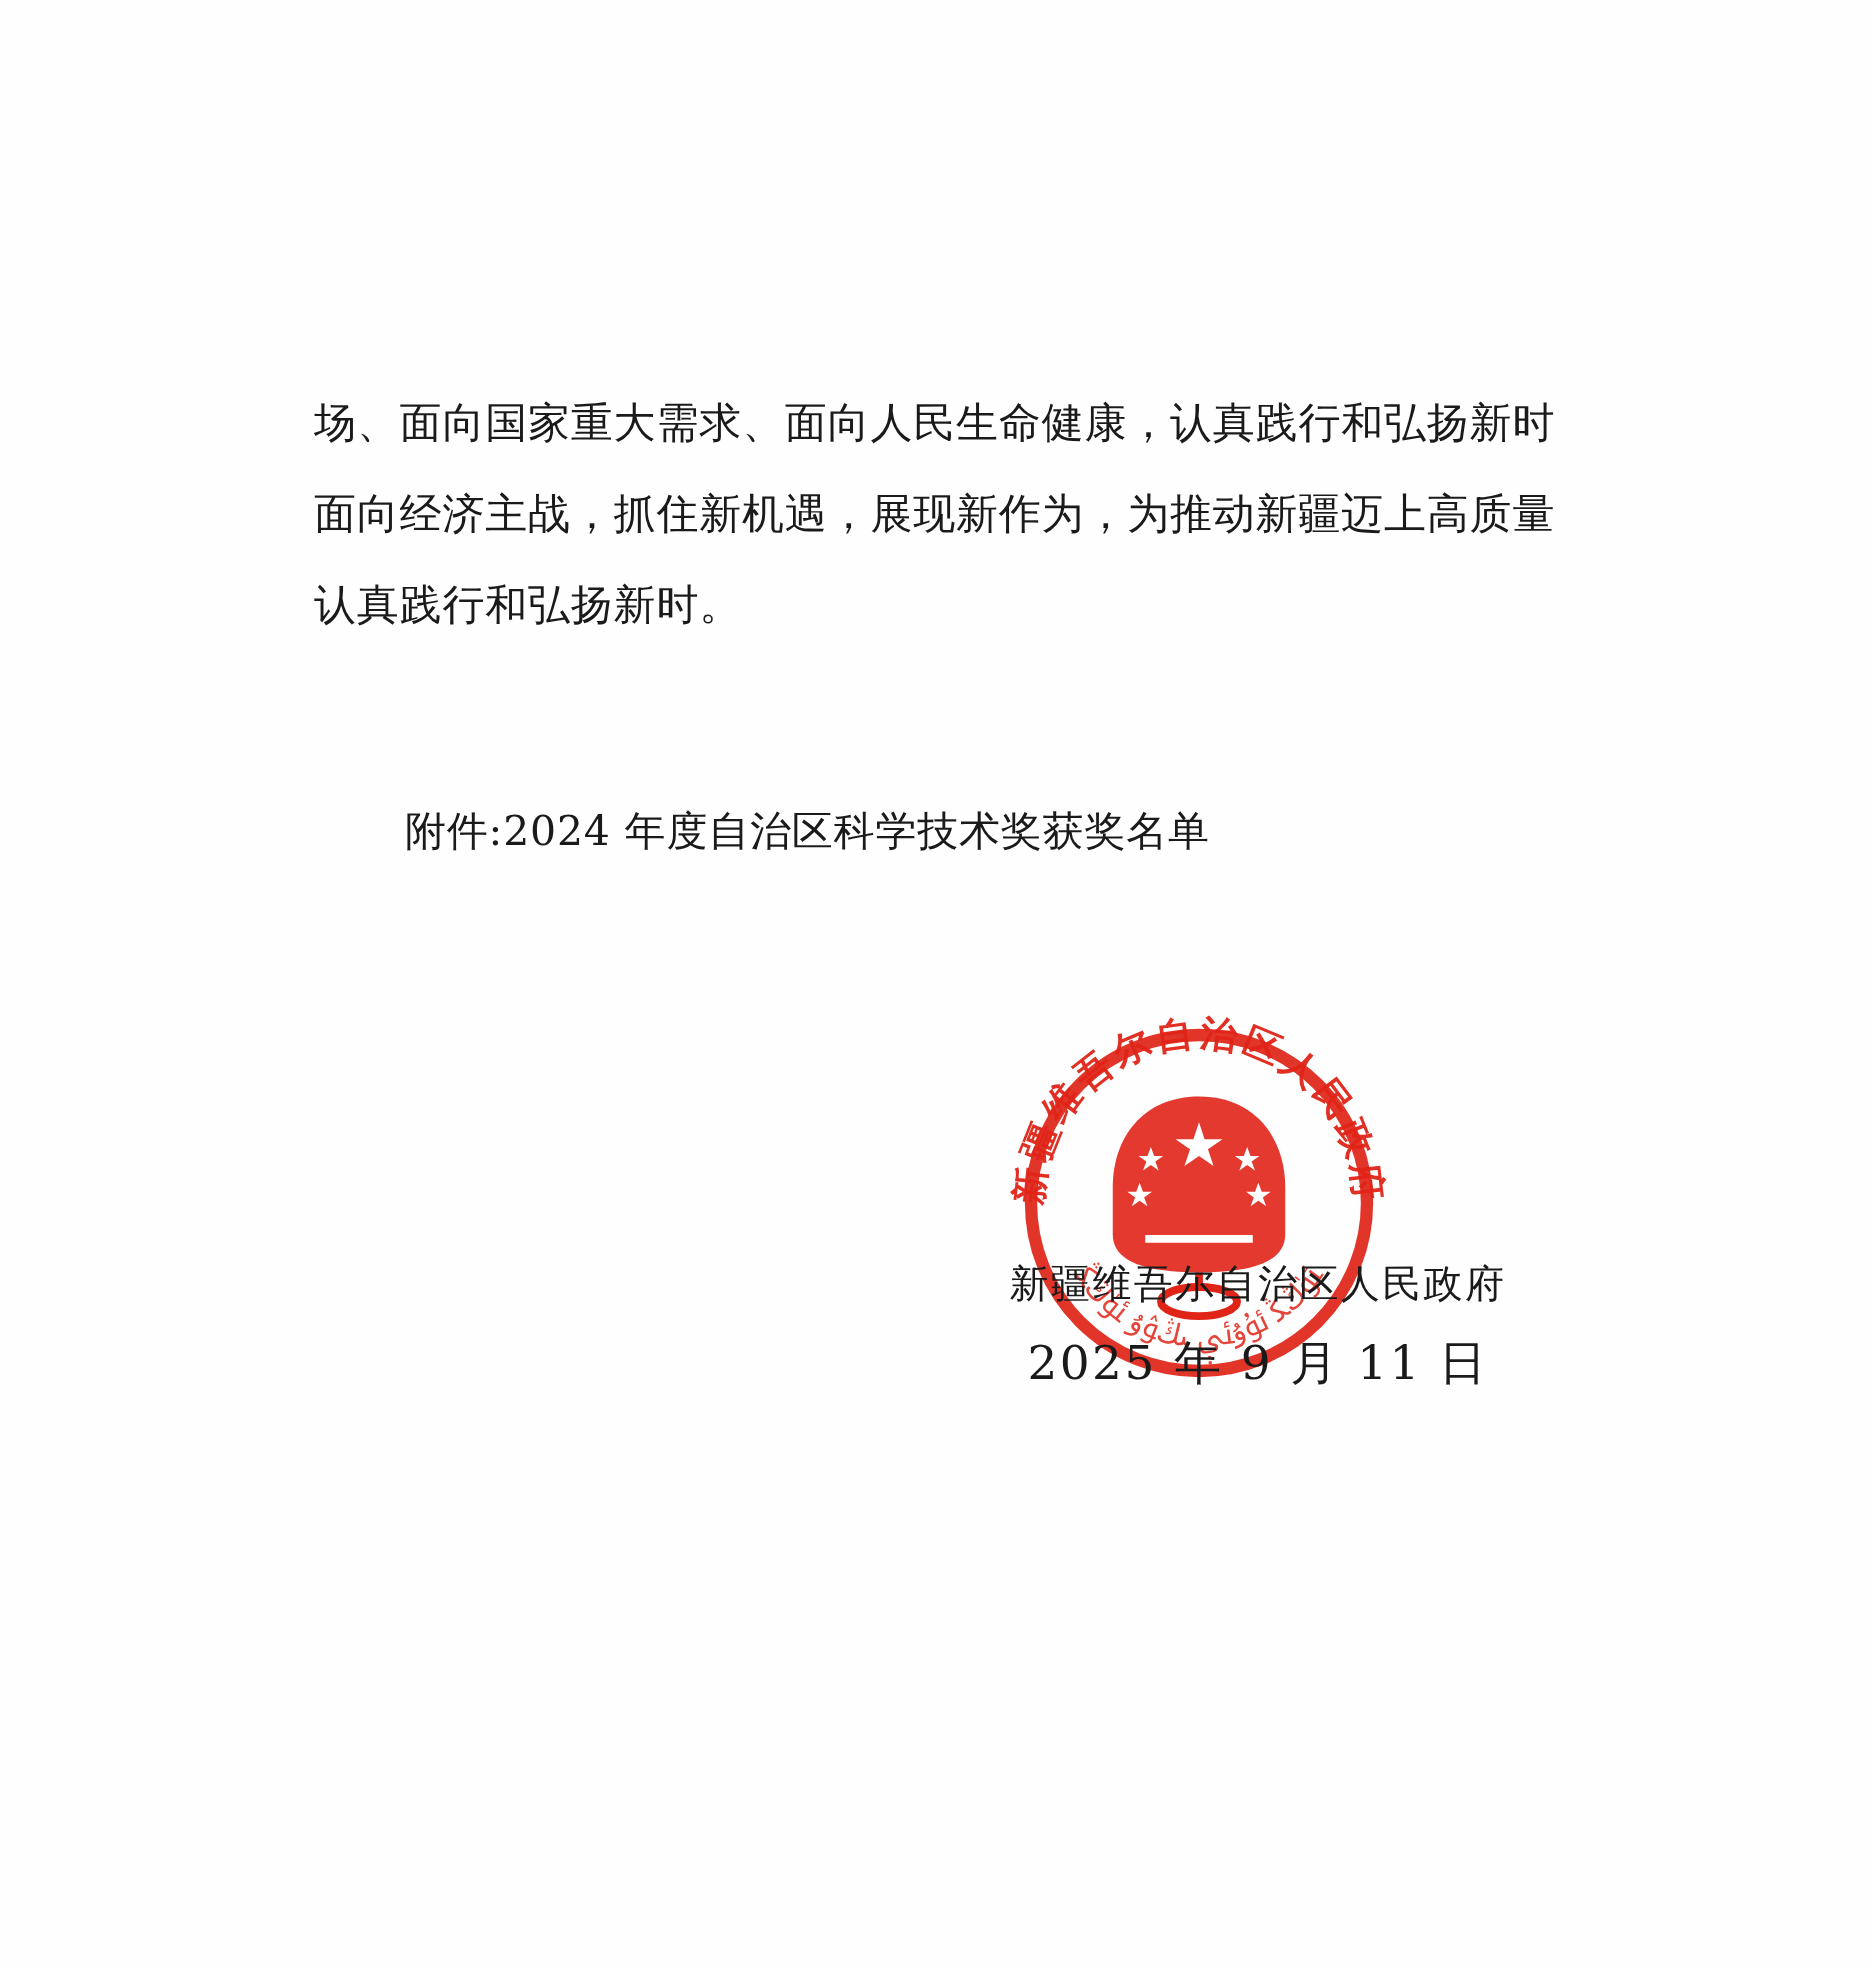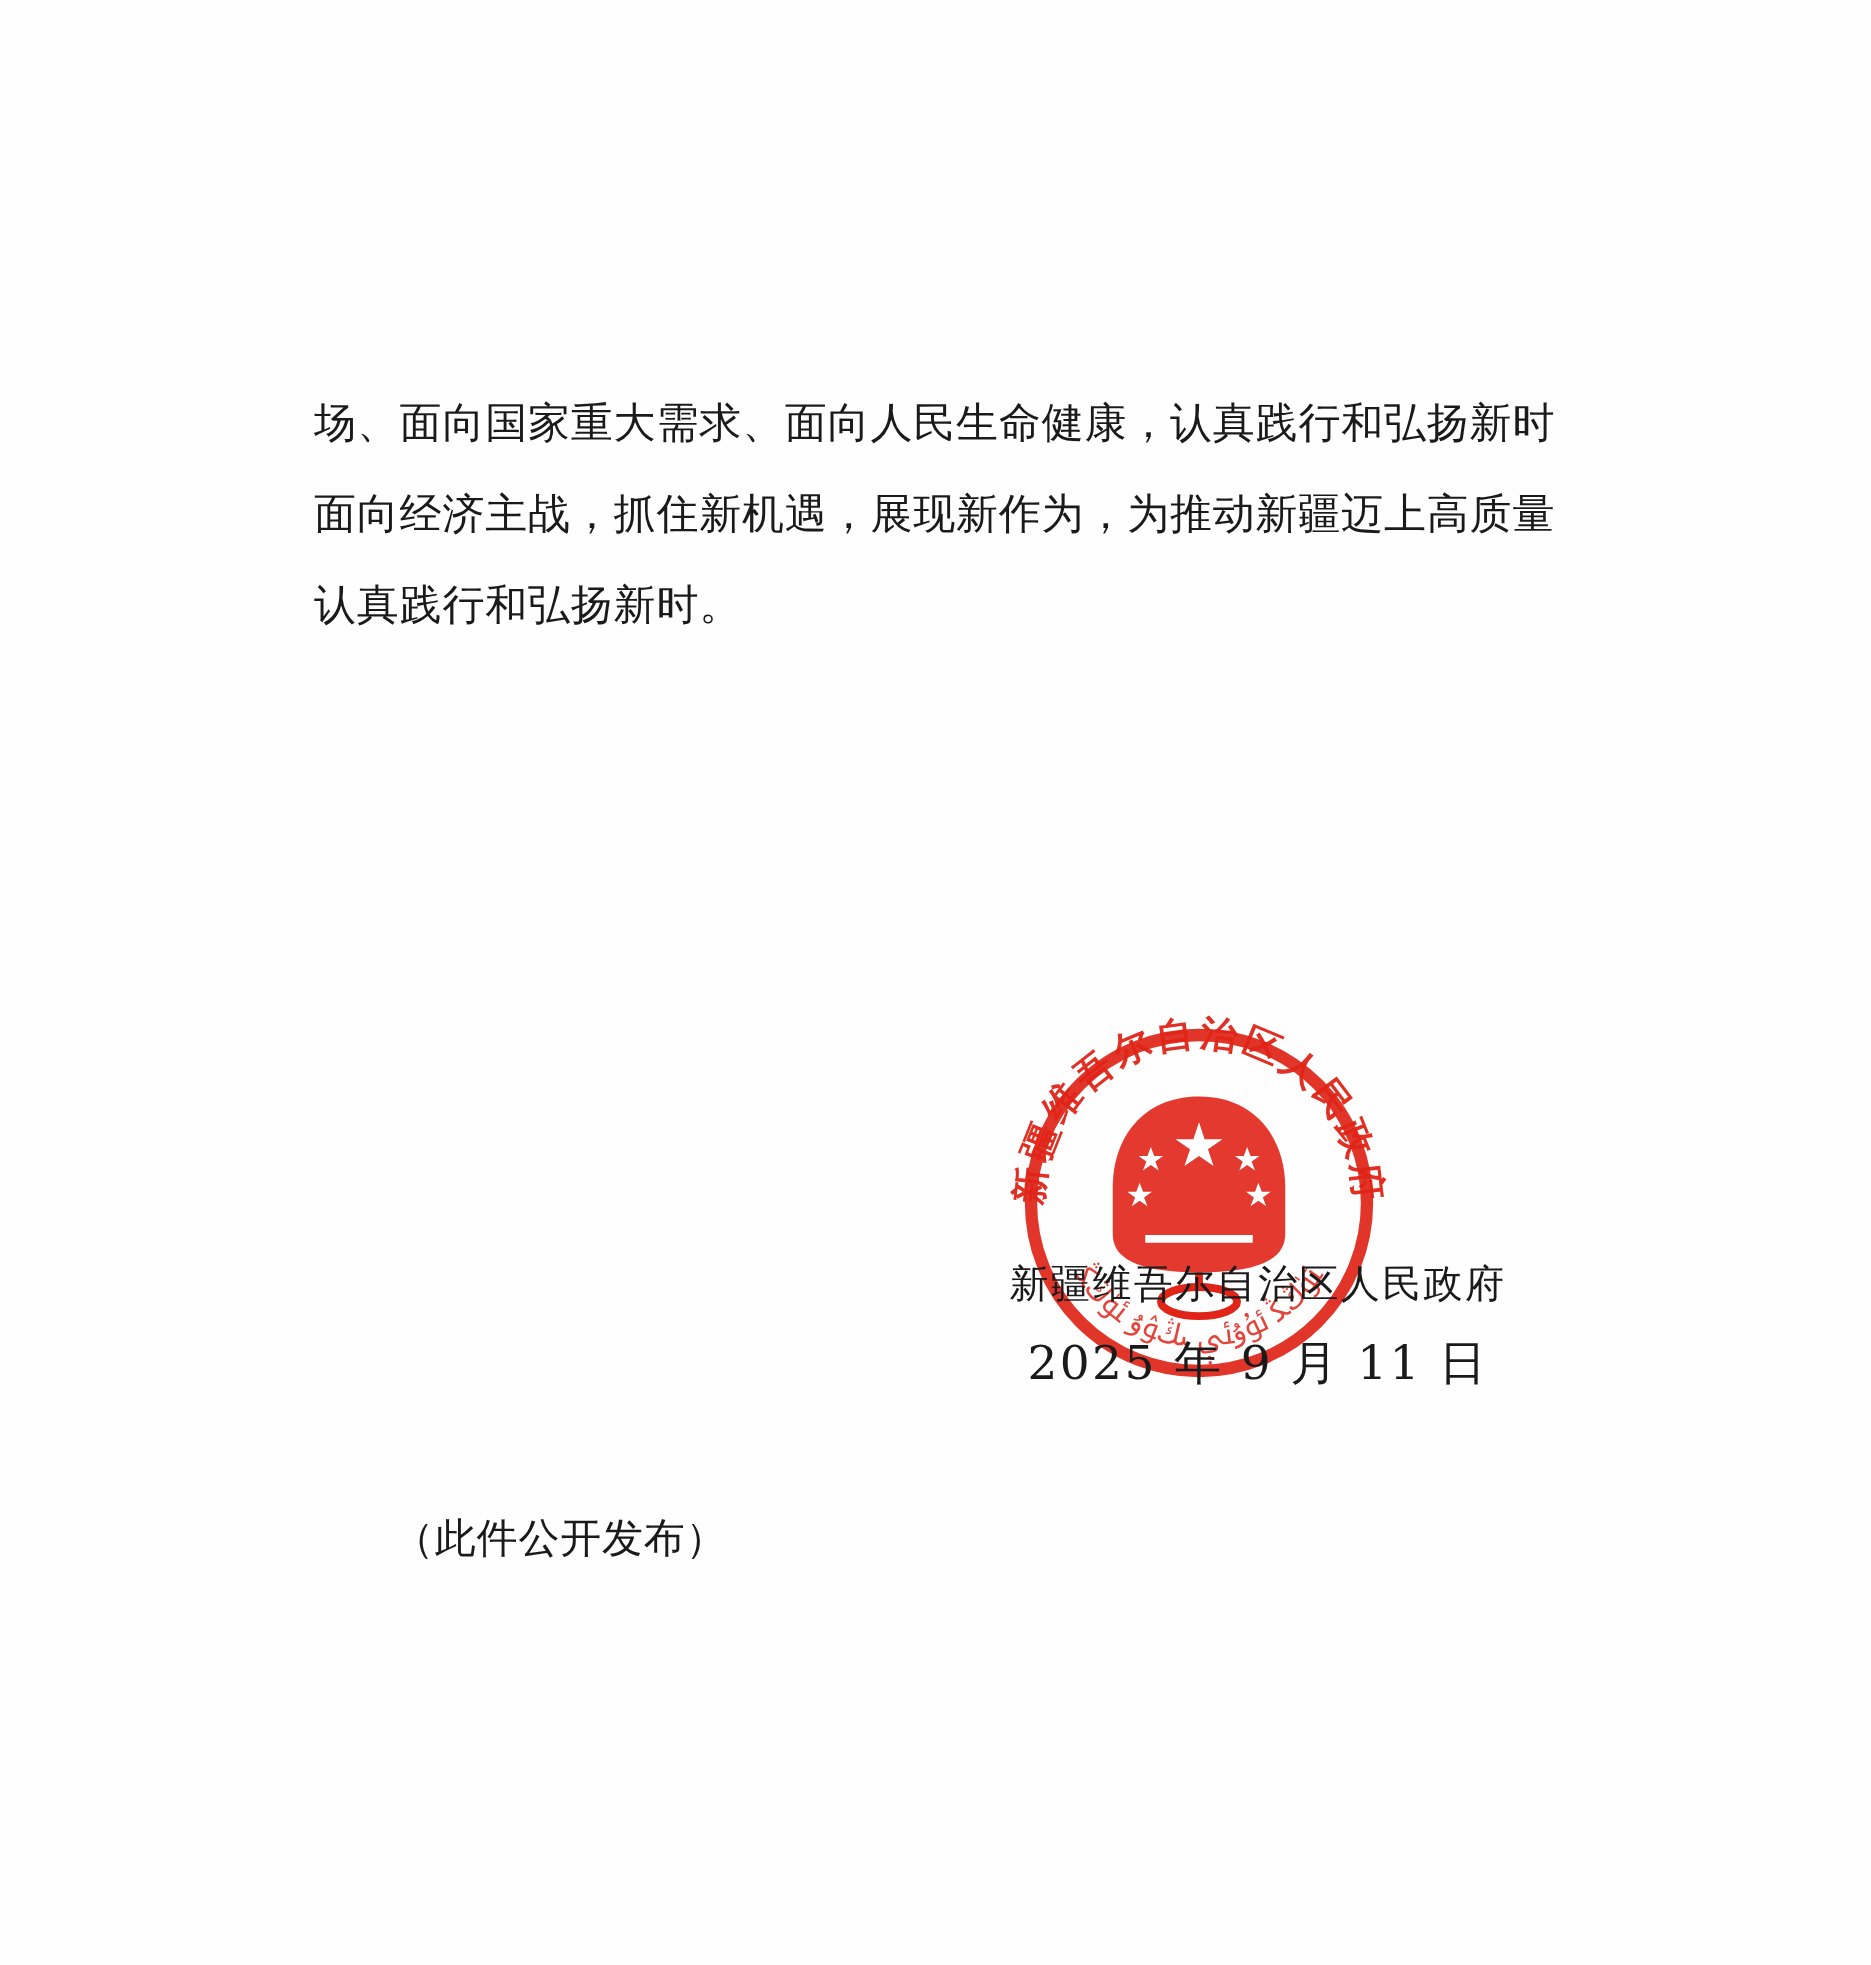--- a/index.html
+++ b/index.html
@@ -118,20 +118,21 @@
       </span>
       <span class="line justify">
         <span>面向经济主战，抓住新机遇，展现新作为，为推动新疆迈上高质量</span>
       </span>
       <span class="line">
         <span>认真践行和弘扬新时。</span>
       </span>
     </div>
   </div>
 
+  <div class="attachment">附件:2024 年度自治区科学技术奖获奖名单</div>
 
   <div class="seal">
     <svg viewBox="0 0 400 400" xmlns="http://www.w3.org/2000/svg">
       <defs>
         <path id="arcTop" d="M 60,200 A 140,140 0 0 1 340,200"></path>
         <path id="arcBottom" d="M 72,200 A 128,128 0 0 0 328,200"></path>
       </defs>
 
       <circle cx="200" cy="200" r="150" fill="none" stroke="#e02418" stroke-width="11" opacity="0.92"></circle>
 
@@ -169,16 +170,15 @@
         <line x1="200" y1="262" x2="200" y2="275" stroke="#e02418" stroke-width="7"></line>
       </g>
     </svg>
   </div>
 
   <div class="sign-area">
     <div class="sign-line">新疆维吾尔自治区人民政府</div>
     <div class="sign-date">2025 年 9 月 11 日</div>
   </div>
 
-  <div class="public-note">（此件公开发布）</div>
 
 </div>
 
 
 </body></html>

